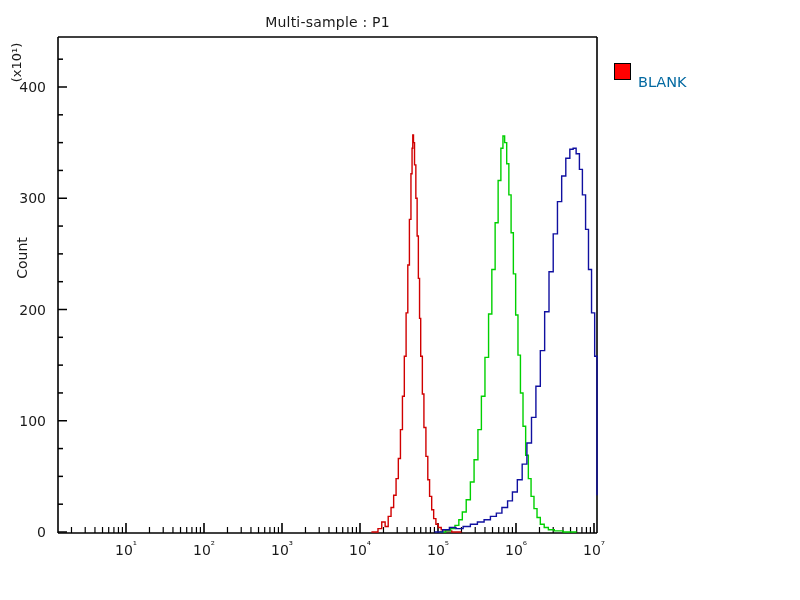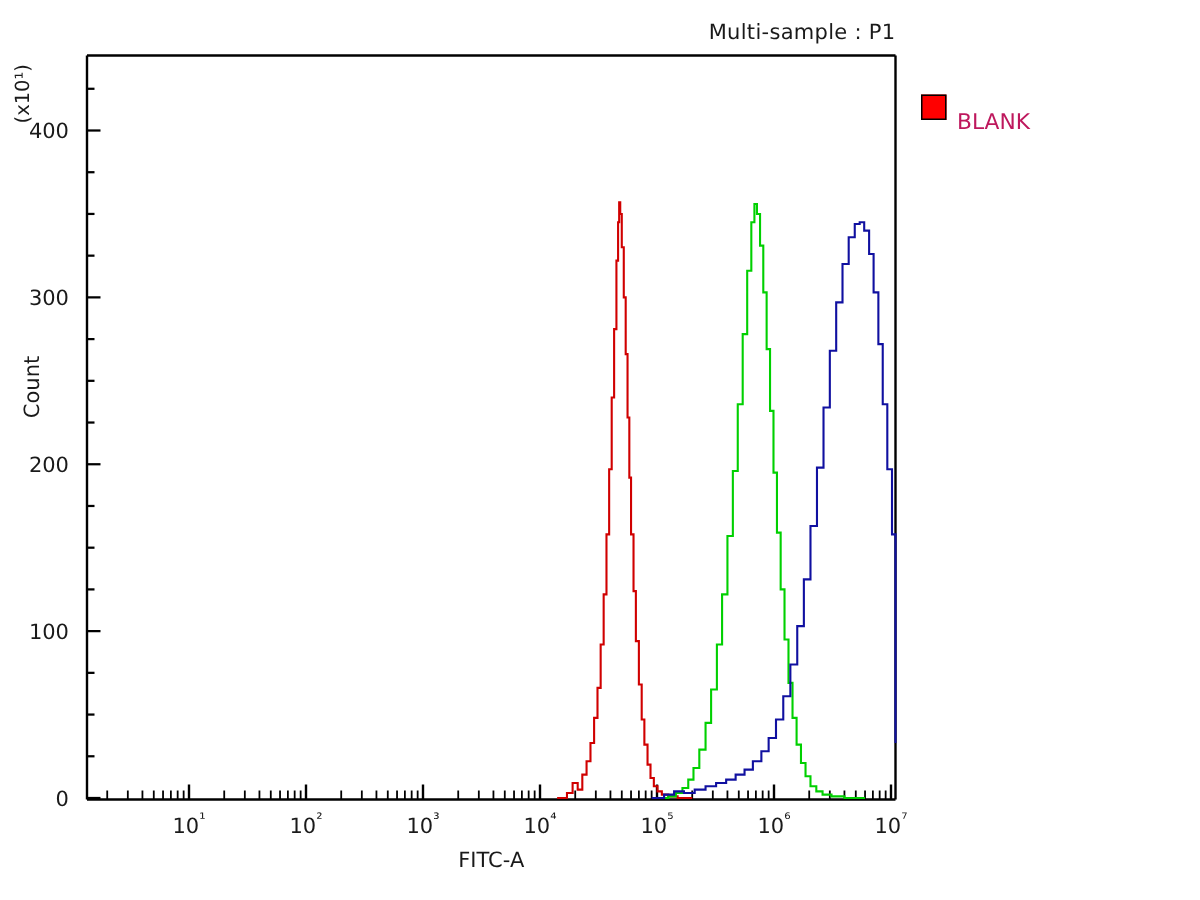--- a/index.html
+++ b/index.html
@@ -13,21 +13,21 @@
     height: 600px;
     background: #ffffff;
     font-family: "DejaVu Sans", "Liberation Sans", sans-serif;
     overflow: hidden;
   }
   #chart-title {
     position: absolute;
     left: 58px;
     top: 14px;
     width: 539px;
-    text-align: right;
+    text-align: center;
     font-size: 14px;
     color: #1a1a1a;
     letter-spacing: 0.2px;
   }
   #plot-svg {
     position: absolute;
     left: 0;
     top: 0;
   }
   #y-axis-title {
@@ -76,40 +76,39 @@
   .legend-swatch {
     width: 17px;
     height: 17px;
     border: 1.5px solid #000000;
     box-sizing: border-box;
     margin-right: 7px;
     flex: none;
   }
   .legend-label {
     font-size: 14.5px;
-    color: #be185d;
+    color: #0369a1;
     white-space: nowrap;
     margin-top: 22px;
   }
   .tick-text {
     font-family: "DejaVu Sans", "Liberation Sans", sans-serif;
     font-size: 14px;
     fill: #1a1a1a;
   }
 </style>
 </head>
 <body>
 
 <div id="root">
 
   <div id="chart-title">Multi-sample : P1</div>
 
   <div id="y-axis-multiplier">(x10¹)</div>
   <div id="y-axis-title">Count</div>
-  <div id="x-axis-title">FITC-A</div>
 
   <svg id="plot-svg" width="800" height="600">
     <g id="axis-frame">
       <line x1="58" y1="37" x2="597" y2="37" stroke="#000" stroke-width="1.6"></line>
       <line x1="58" y1="37" x2="58" y2="533" stroke="#000" stroke-width="1.6"></line>
       <line x1="597" y1="37" x2="597" y2="533" stroke="#000" stroke-width="1.6"></line>
       <line x1="58" y1="533" x2="597" y2="533" stroke="#000" stroke-width="1.6"></line>
     </g>
     <g id="y-ticks">
         <line x1="58" y1="532" x2="67" y2="532" stroke="#000" stroke-width="1.5"></line>

